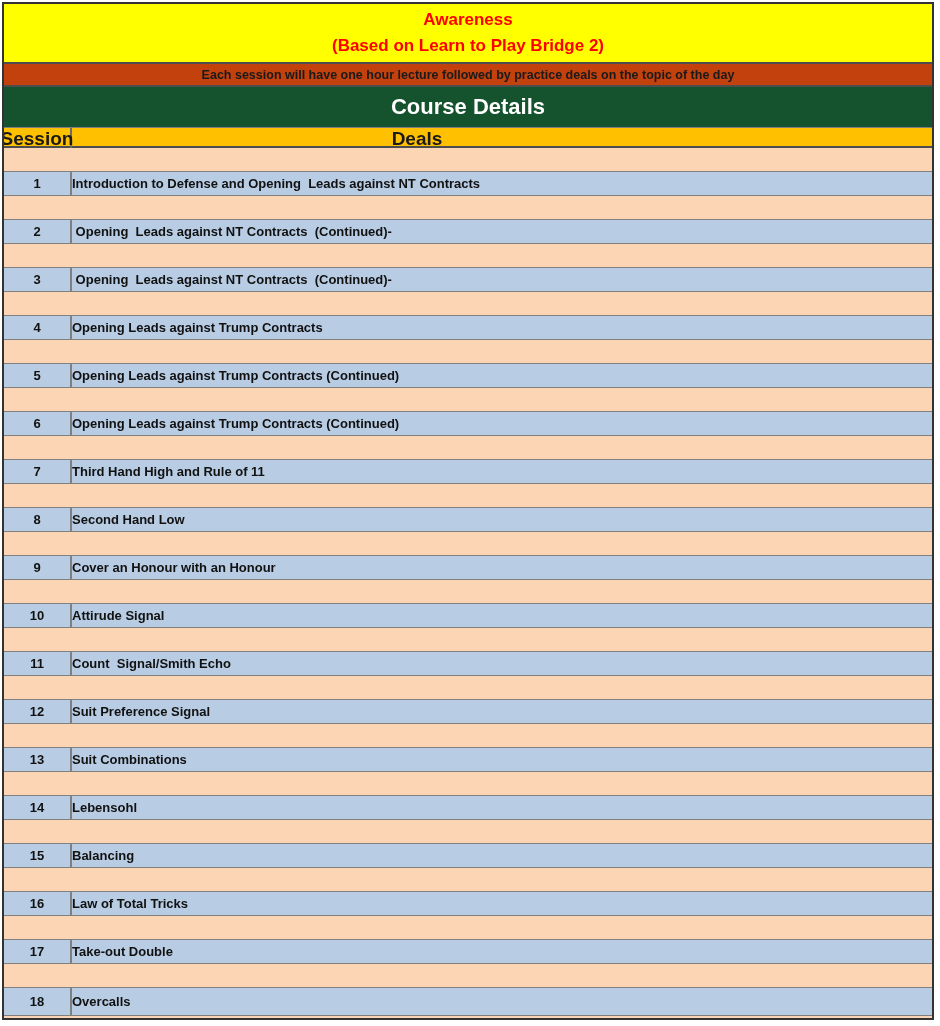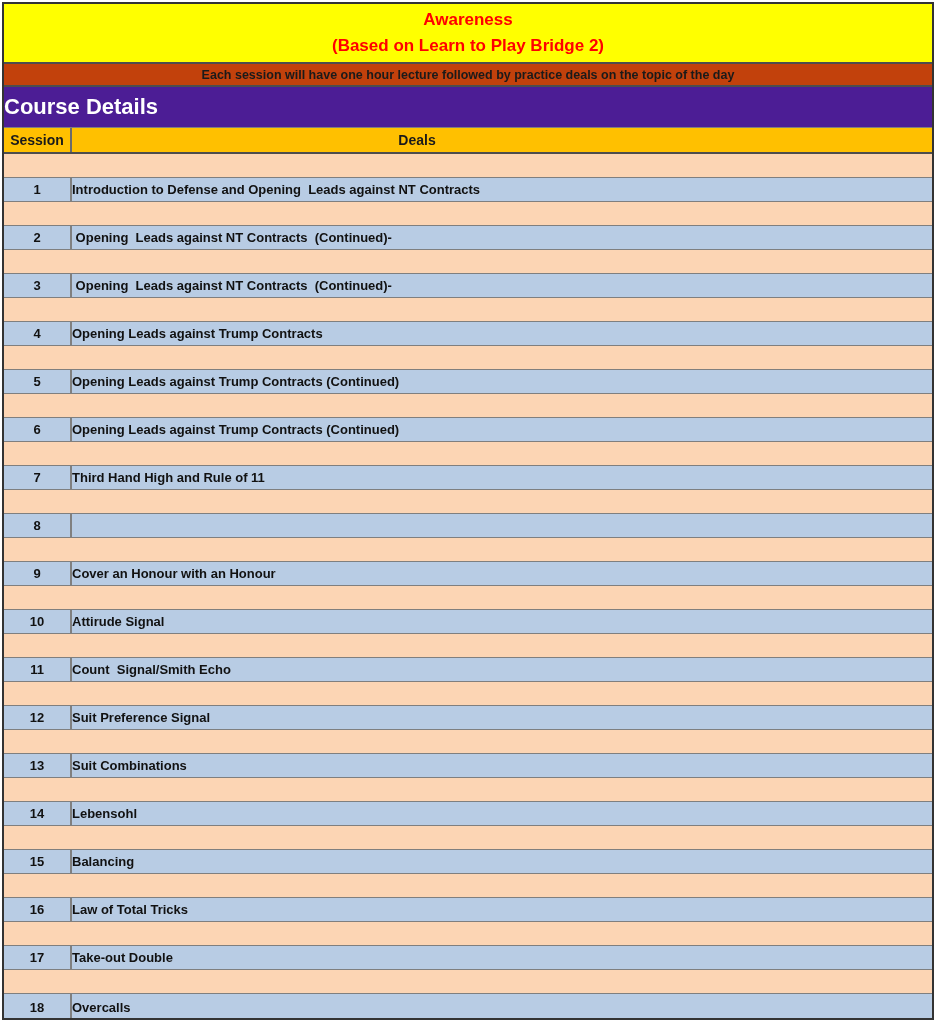--- a/index.html
+++ b/index.html
@@ -25,30 +25,30 @@
     font-weight: bold; font-size: 17px;
   }
   .banner-peach {
     height: 25px; background: #c2410c; color: #1a1a1a;
     border-top: 2px solid #4d4d4d; border-bottom: 2px solid #4d4d4d;
     box-sizing: border-box;
     display: flex; align-items: center; justify-content: center;
     font-weight: bold; font-size: 12.5px;
   }
   .banner-red {
-    height: 40px; background: #4c1d95; color: #ffffff;
-    display: flex; align-items: center; 
+    height: 40px; background: #14532d; color: #ffffff;
+    display: flex; align-items: center; justify-content: center;
     font-weight: bold; font-size: 22px;
   }
   .header-row {
-    height: 27px; background: #FFC000; color: #1a1a1a;
+    height: 21px; background: #FFC000; color: #1a1a1a;
     border-top: 1px solid #7F7F7F; border-bottom: 2px solid #4d4d4d;
     box-sizing: border-box;
     display: grid; grid-template-columns: 68px 690px 1fr;
-    font-weight: bold; font-size: 14px;
+    font-weight: bold; font-size: 19px;
   }
   .header-cell { display: flex; align-items: center; justify-content: center; }
   .header-cell.divided { border-right: 2px solid #6b6b6b; }
   .rows { flex: 1; background: #FCD5B4; overflow: hidden; }
   .spacer { height: 23px; background: #FCD5B4; }
   .row {
     height: 25px; background: #B8CCE4;
     border-top: 1px solid #7F7F7F; border-bottom: 1px solid #7F7F7F;
     box-sizing: border-box;
     display: grid; grid-template-columns: 68px 1fr;
@@ -114,20 +114,21 @@
           <div class="cell content">Opening Leads against Trump Contracts (Continued)</div>
         </div>
         <div class="spacer"></div>
         <div class="row">
           <div class="cell num">7</div>
           <div class="cell content">Third Hand High and Rule of 11</div>
         </div>
         <div class="spacer"></div>
         <div class="row">
           <div class="cell num">8</div>
+          <div class="cell content">Second Hand Low</div>
         </div>
         <div class="spacer"></div>
         <div class="row">
           <div class="cell num">9</div>
           <div class="cell content">Cover an Honour with an Honour</div>
         </div>
         <div class="spacer"></div>
         <div class="row">
           <div class="cell num">10</div>
           <div class="cell content">Attirude Signal</div>

